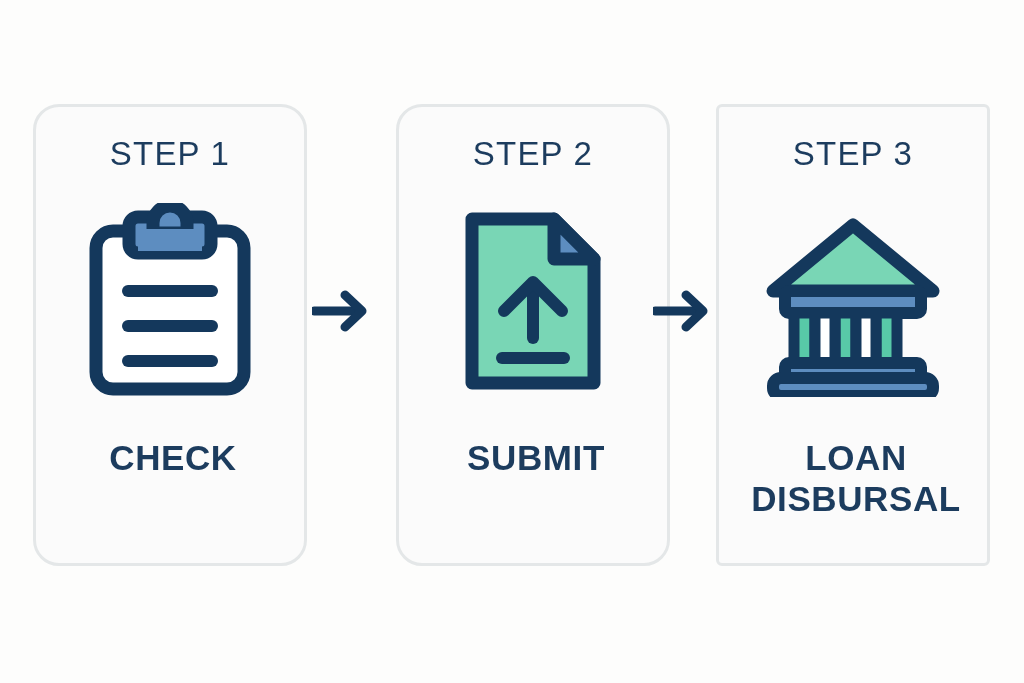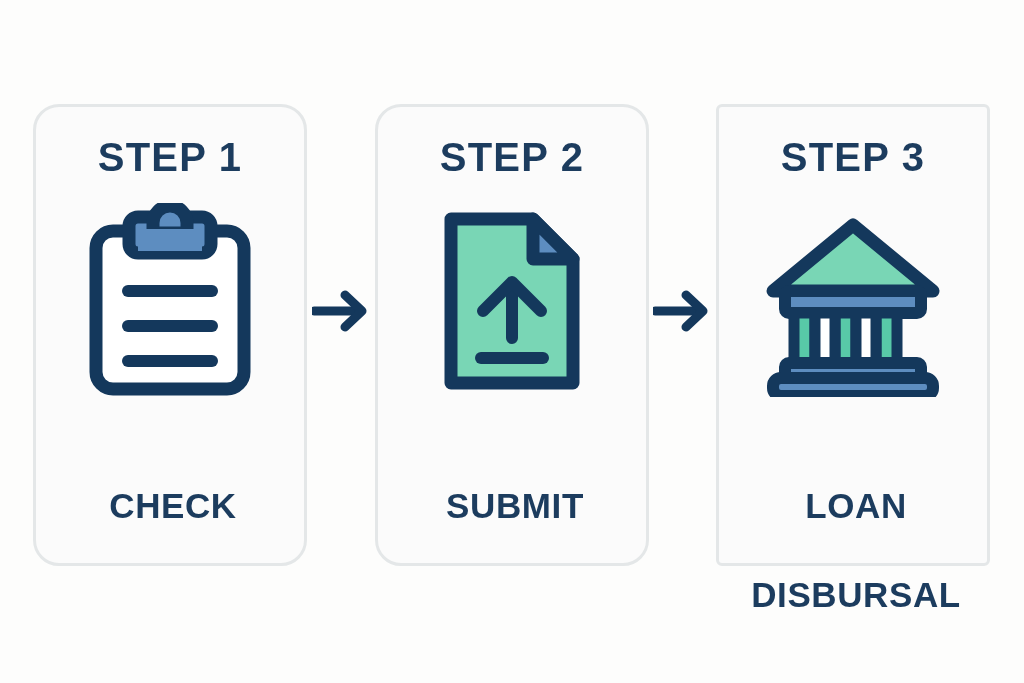--- a/index.html
+++ b/index.html
@@ -30,31 +30,31 @@
     position: absolute;
     top: 104px;
     width: 274px;
     height: 462px;
     background: #fbfbfb;
     border: 3px solid #e4e7e8;
     border-radius: 26px;
     box-sizing: border-box;
   }
   #card-1 { left: 33px; }
-  #card-2 { left: 375px; }
+  #card-2 { left: 396px; }
   #card-3 { left: 716px; border-radius: 6px; }
 
   .step-label {
     position: absolute;
     top: 28px;
     left: 0;
     width: 100%;
     text-align: center;
-    font-size: 40px;
-    font-weight: bold;
+    font-size: 33px;
+    font-weight: normal;
     letter-spacing: 1.2px;
     color: #1c3c5e;
     white-space: nowrap;
   }
   .icon-wrap {
     position: absolute;
     top: 96px;
     left: 0;
     width: 100%;
     height: 196px;
@@ -67,21 +67,21 @@
     top: 330px;
     left: -28px;
     width: 330px;
     text-align: center;
     font-size: 35px;
     font-weight: bold;
     letter-spacing: 0.6px;
     line-height: 1.18;
     color: #1c3c5e;
   }
-  .caption .ln { display: block; white-space: nowrap; margin-top: 48px; }
+  .caption .ln { display: block; white-space: nowrap; }
 
   .arrow {
     position: absolute;
     top: 289px;
     width: 60px;
     height: 44px;
   }
   #arrow-1 { left: 312px; }
   #arrow-2 { left: 653px; }
 </style>

